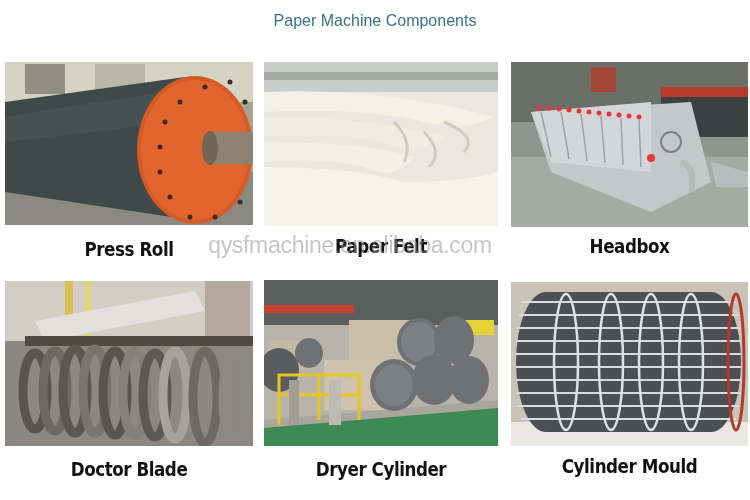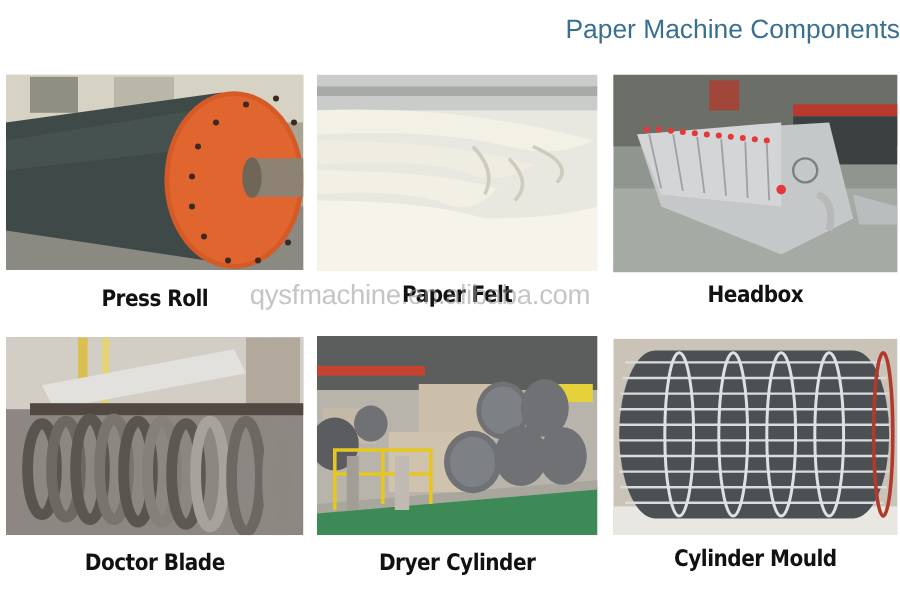--- a/index.html
+++ b/index.html
@@ -1,22 +1,22 @@
 <!DOCTYPE html>
 <html><head>
 <meta charset="utf-8">
 <style>
   html, body { margin: 0; padding: 0; }
   body {
     width: 750px; height: 500px; background: #ffffff; position: relative; overflow: hidden;
     font-family: "Liberation Sans", sans-serif;
   }
   .title {
-    position: absolute; left: 0; right: 0; top: 12px; text-align: right;
-    font-size: 22px; color: #3a6f8f; font-family: "Liberation Sans", sans-serif;
+    position: absolute; left: 0; right: 0; top: 12px; text-align: center;
+    font-size: 16px; color: #3a6f8f; font-family: "Liberation Sans", sans-serif;
   }
   .cell { position: absolute; overflow: hidden; }
   .cell svg { width: 100%; height: 100%; display: block; }
   .caption {
     position: absolute; text-align: center; font-family: "DejaVu Sans", sans-serif;
     font-weight: bold; font-size: 19px; color: #111; letter-spacing: -0.5px;
     transform: scaleX(0.88); transform-origin: center;
   }
   .watermark {
     position: absolute; left: 150px; top: 232px; width: 400px; text-align: center;

